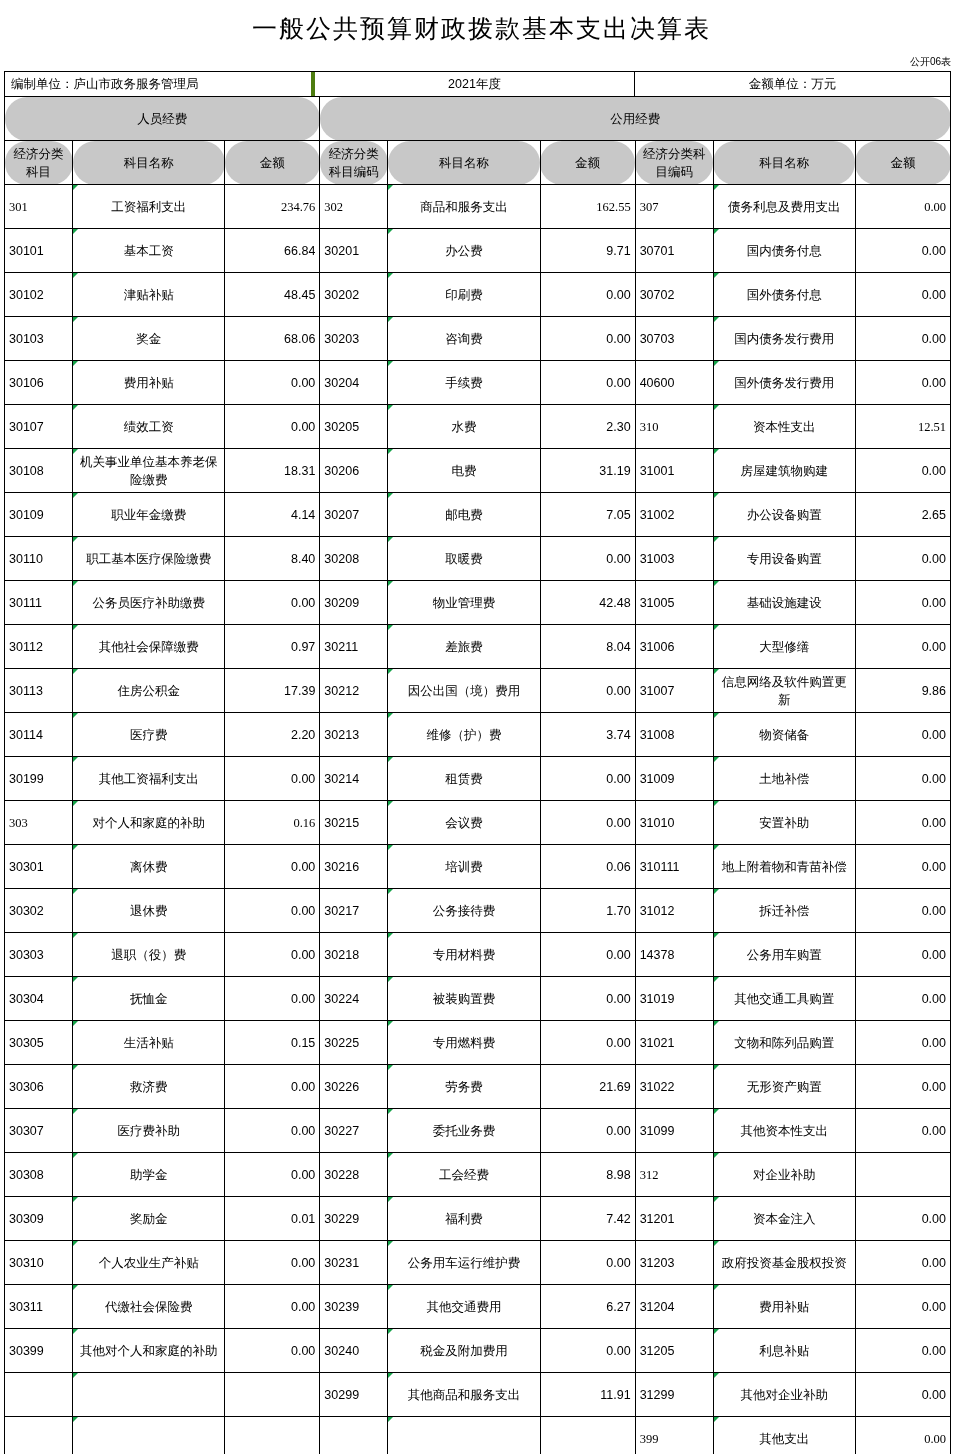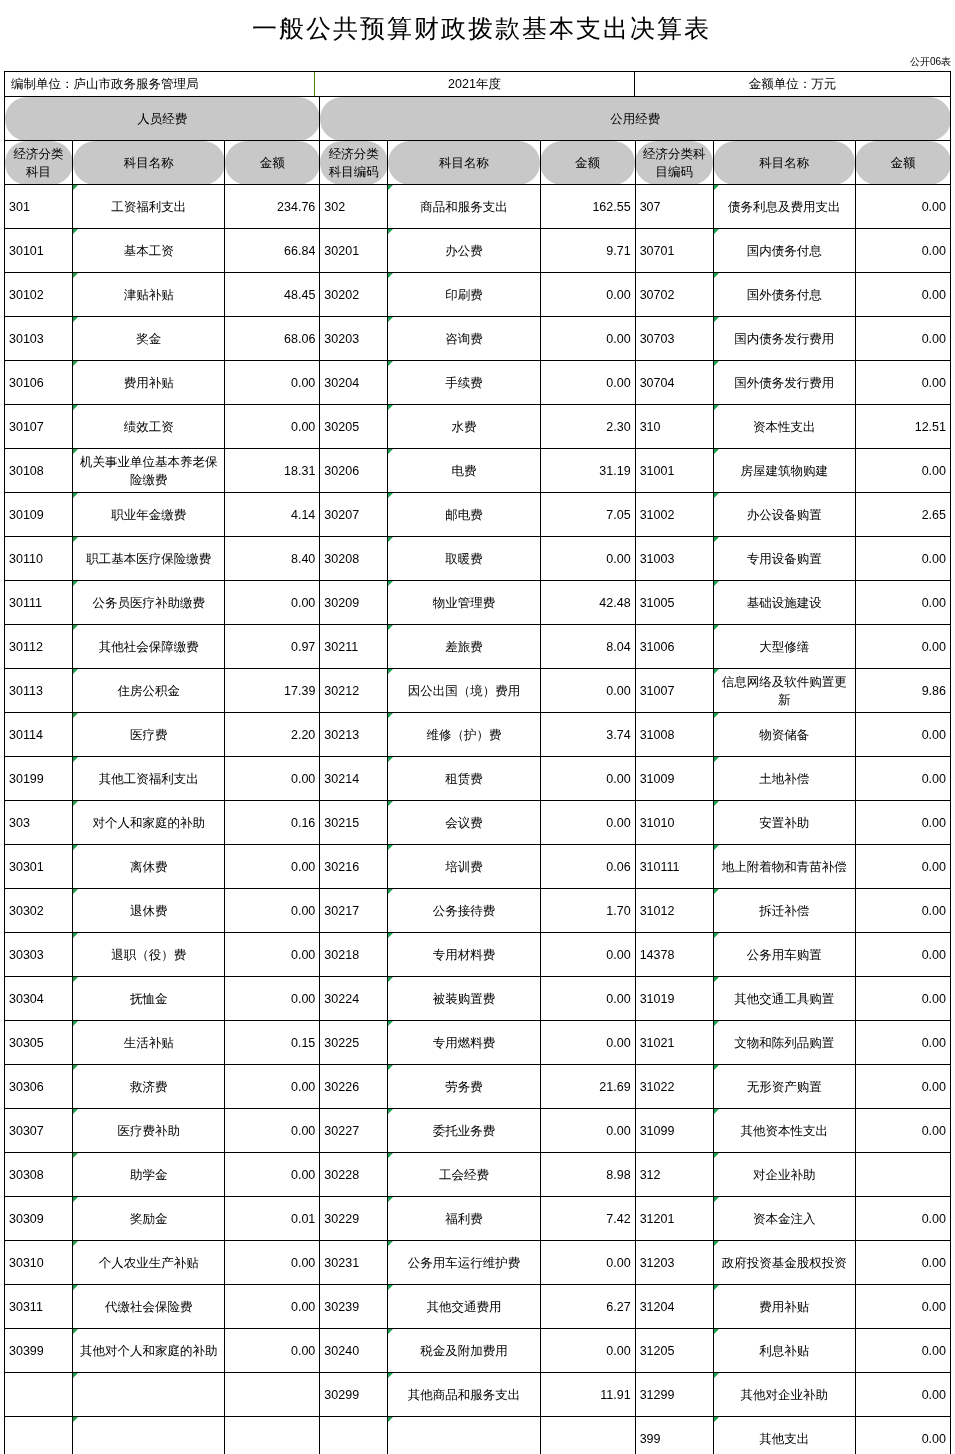--- a/index.html
+++ b/index.html
@@ -32,35 +32,35 @@
     overflow: hidden;
     vertical-align: middle;
     color: #000;
     font-weight: normal;
   }
   .hdr-row td {
     height: 26px;
     font-size: 12.5px;
   }
   .c { text-align: center; border-radius: 22px; }
-  .bold { font-weight: bold; }
+  .bold { font-weight: bold; font-family: Liberation Serif, serif; }
   .grey { background: #c8c8c8; }
   .code { text-align: left; padding-left: 6px; }
   .name { text-align: center; }
   .amt { text-align: right; padding-right: 8px; }
   .meta-row {
     display: flex;
     font-size: 12.5px;
     width: 947px;
     margin: 0 4px;
     border: 1px solid #000;
     border-bottom: none;
   }
   .meta-cell { padding: 4px 6px; height: 24px; line-height: 16px; }
-  .m1 { width: 310px; border-right: 1px solid #4d7c0f; }
+  .m1 { width: 310px; border-right: 4px solid #4d7c0f; }
   .m2 { width: 320px; text-align: center; border-right: 1px solid #000; }
   .m3 { flex: 1; text-align: center; }
   .topnote {
     width: 947px;
     margin: 0 4px;
     text-align: right;
     font-size: 10px;
     padding-bottom: 2px;
   }
   .group-hdr td { height: 24px; }
@@ -268,21 +268,21 @@
           <td class="code">
             <span class="clip">30204</span>
           </td>
           <td class="name cell-mark">
             <span class="clip">手续费</span>
           </td>
           <td class="amt">
             <span class="clip">0.00</span>
           </td>
           <td class="code">
-            <span class="clip">30704</span>
+            <span class="clip">40600</span>
           </td>
           <td class="name cell-mark">
             <span class="clip">国外债务发行费用</span>
           </td>
           <td class="amt">
             <span class="clip">0.00</span>
           </td>
         </tr>
         <tr>
           <td class="code">

